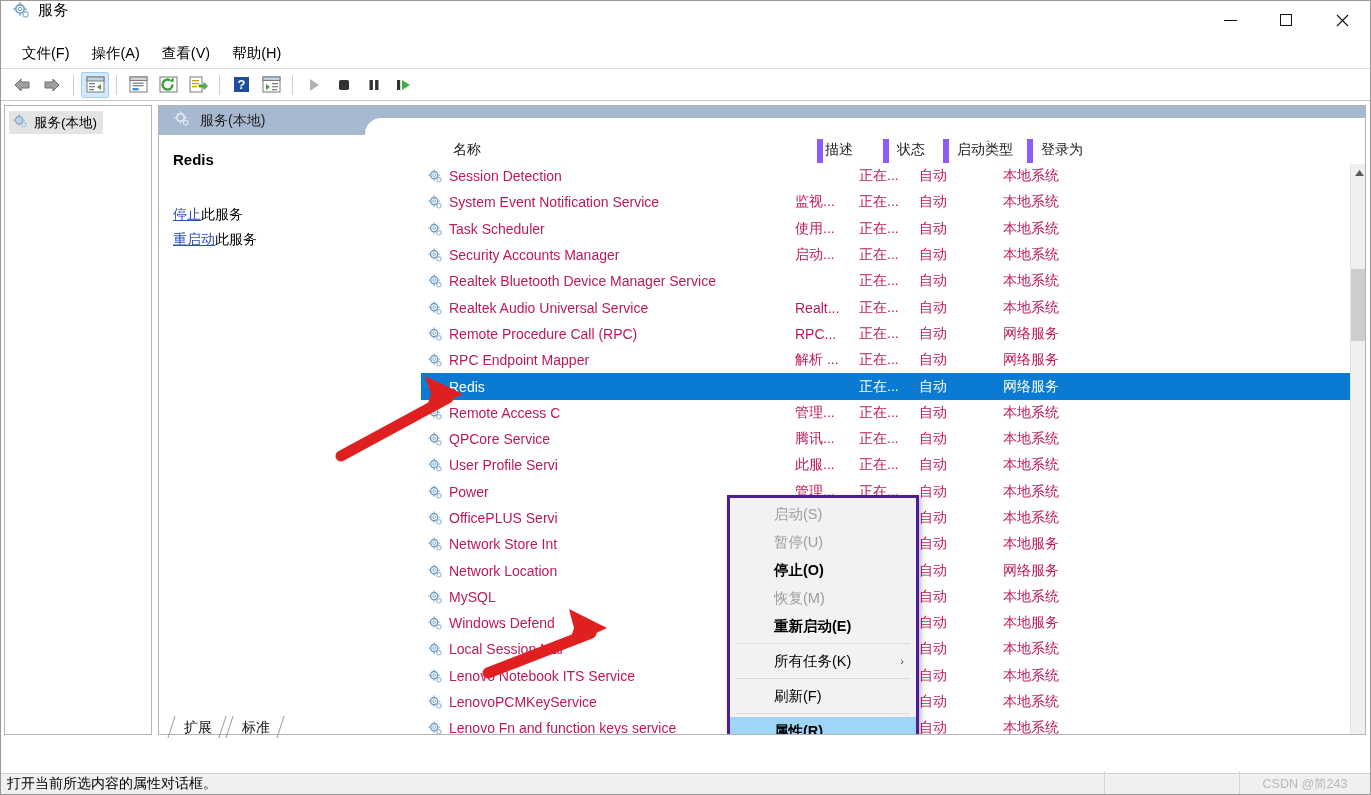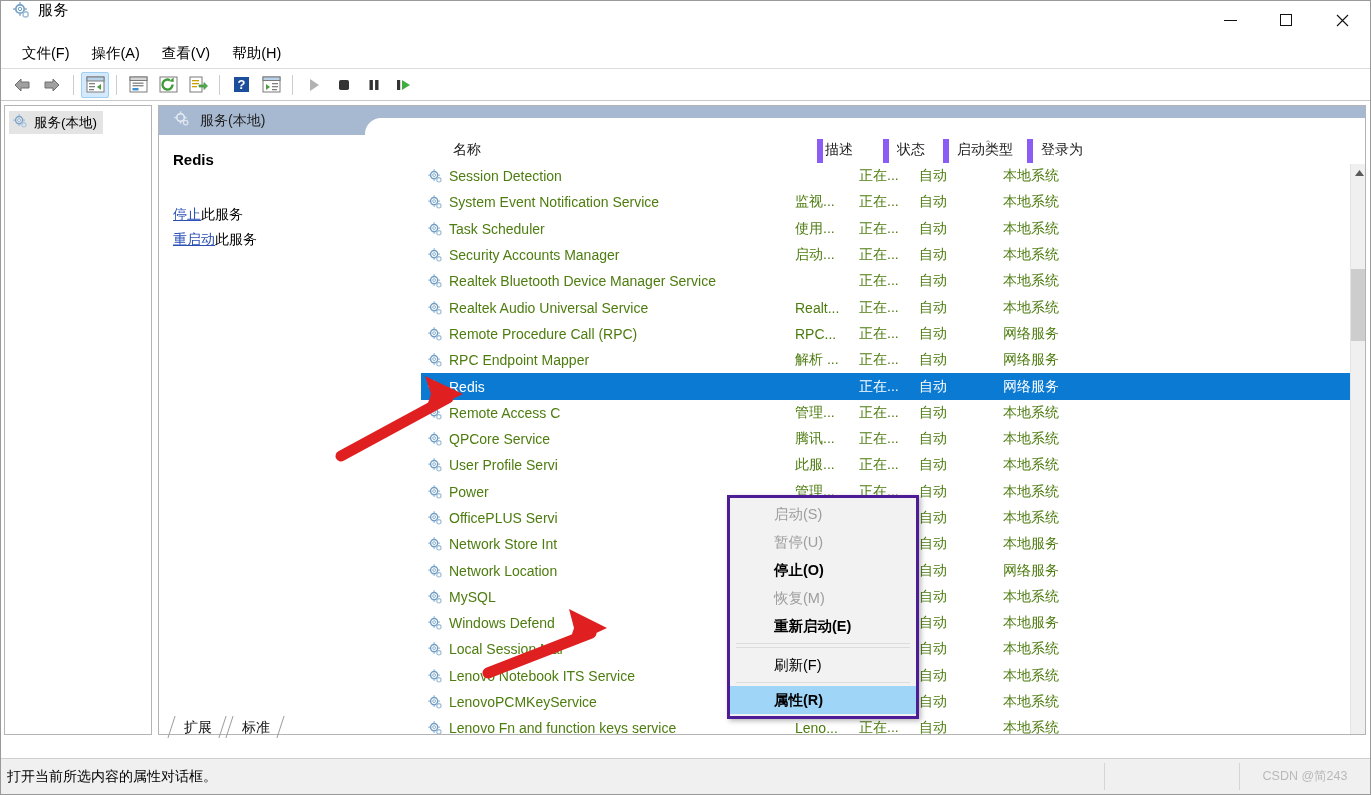--- a/index.html
+++ b/index.html
@@ -174,21 +174,21 @@
   .sortmark {
     position: absolute; top: -5px; left: 50%;
     transform: translateX(-50%);
     font-size: 9px; color: #8c8c8c;
   }
 
   .rows { position: relative; }
   .row {
     display: flex; align-items: center;
     height: 26.3px;
-    font-size: 14px; color: #4d7c0f;
+    font-size: 14px; color: #be185d;
   }
   .row.selected { background: #0a7ad3; color: #ffffff; }
   .cell-name {
     display: flex; align-items: center; gap: 6px;
     padding-left: 6px;
     white-space: nowrap; overflow: hidden;
   }
   .cell { white-space: nowrap; overflow: hidden; }
   .c-name { width: 372px; }
   .c-desc { width: 66px; padding-left: 2px;}
@@ -274,21 +274,21 @@
   }
   .tab::after {
     content: ""; position: absolute; right: 3px; top: 0;
     width: 1px; height: 22px; background: #9b9b9b;
     transform: skewX(-18deg);
   }
 
   
   .statusbar {
     position: absolute; bottom: 0; left: 0;
-    width: 1369px; height: 36px;
+    width: 1369px; height: 21px;
     background: #f0f0f0;
     border-top: 1px solid #cfcfcf;
     display: flex; align-items: center;
   }
   .status-text {
     font-size: 14px; color: #000;
     padding-left: 6px;
     flex: 1;
   }
   .status-seg {
@@ -968,20 +968,24 @@
           <div class="ctxitem bold">
             <span>停止(O)</span>
           </div>
           <div class="ctxitem disabled">
             <span>恢复(M)</span>
           </div>
           <div class="ctxitem bold">
             <span>重新启动(E)</span>
           </div>
           <div class="ctxsep"></div>
+          <div class="ctxitem">
+            <span>所有任务(K)</span>
+            <span class="submark">›</span>
+          </div>
           <div class="ctxsep"></div>
           <div class="ctxitem">
             <span>刷新(F)</span>
           </div>
           <div class="ctxsep"></div>
           <div class="ctxitem hl">
             <span>属性(R)</span>
           </div>
         </div>
 

